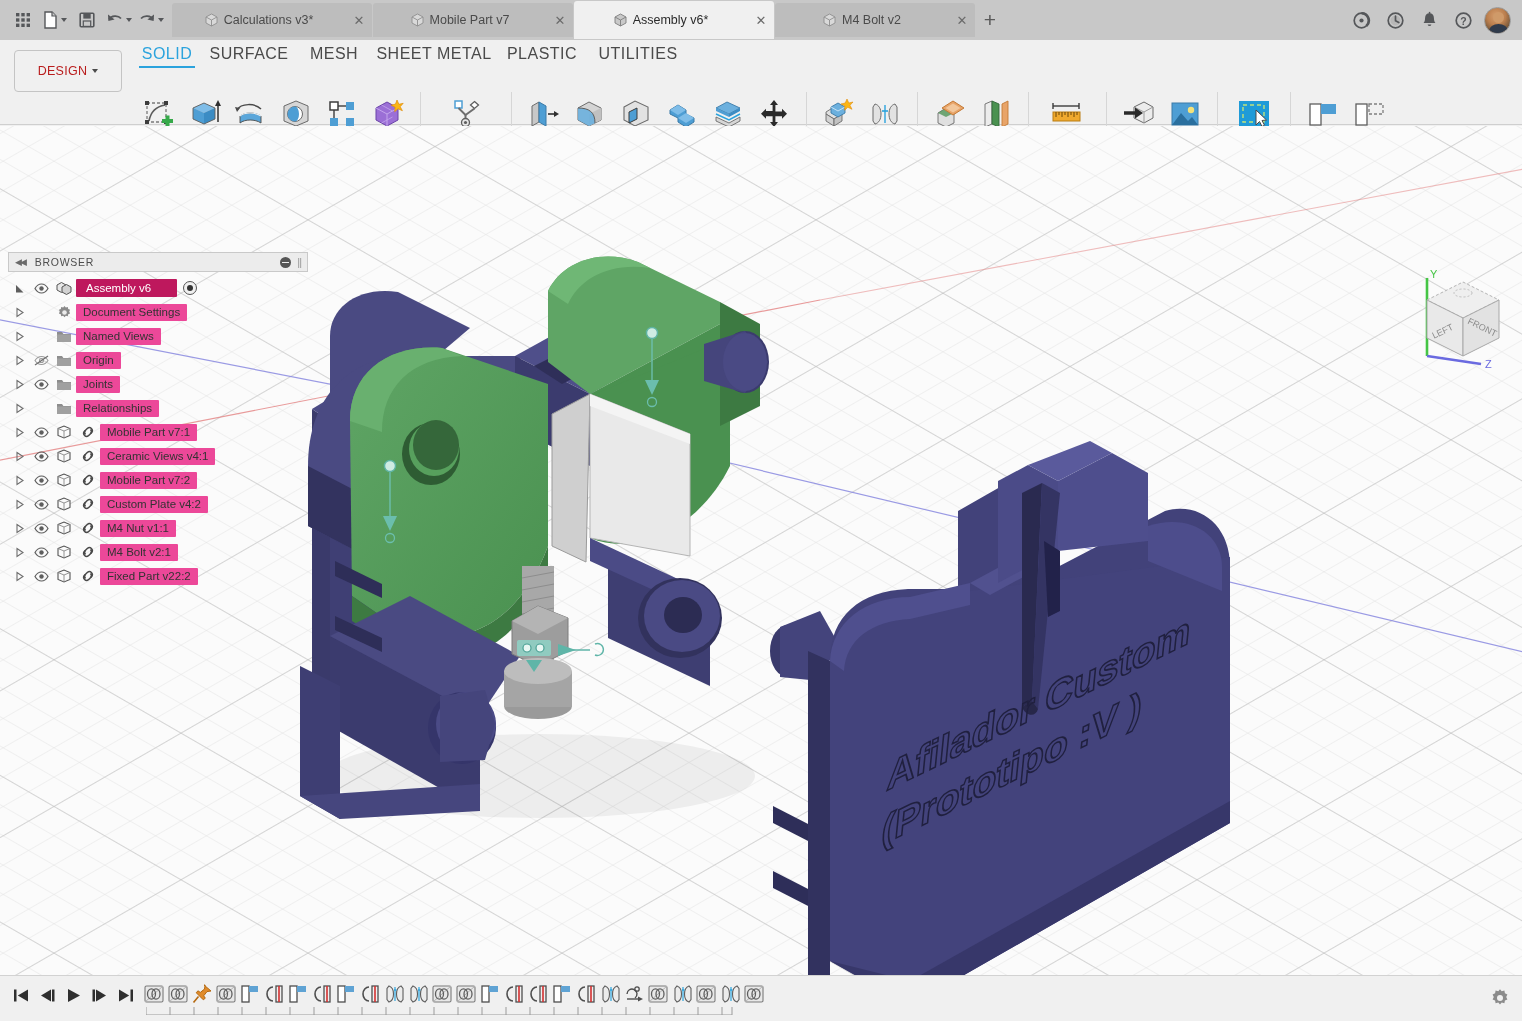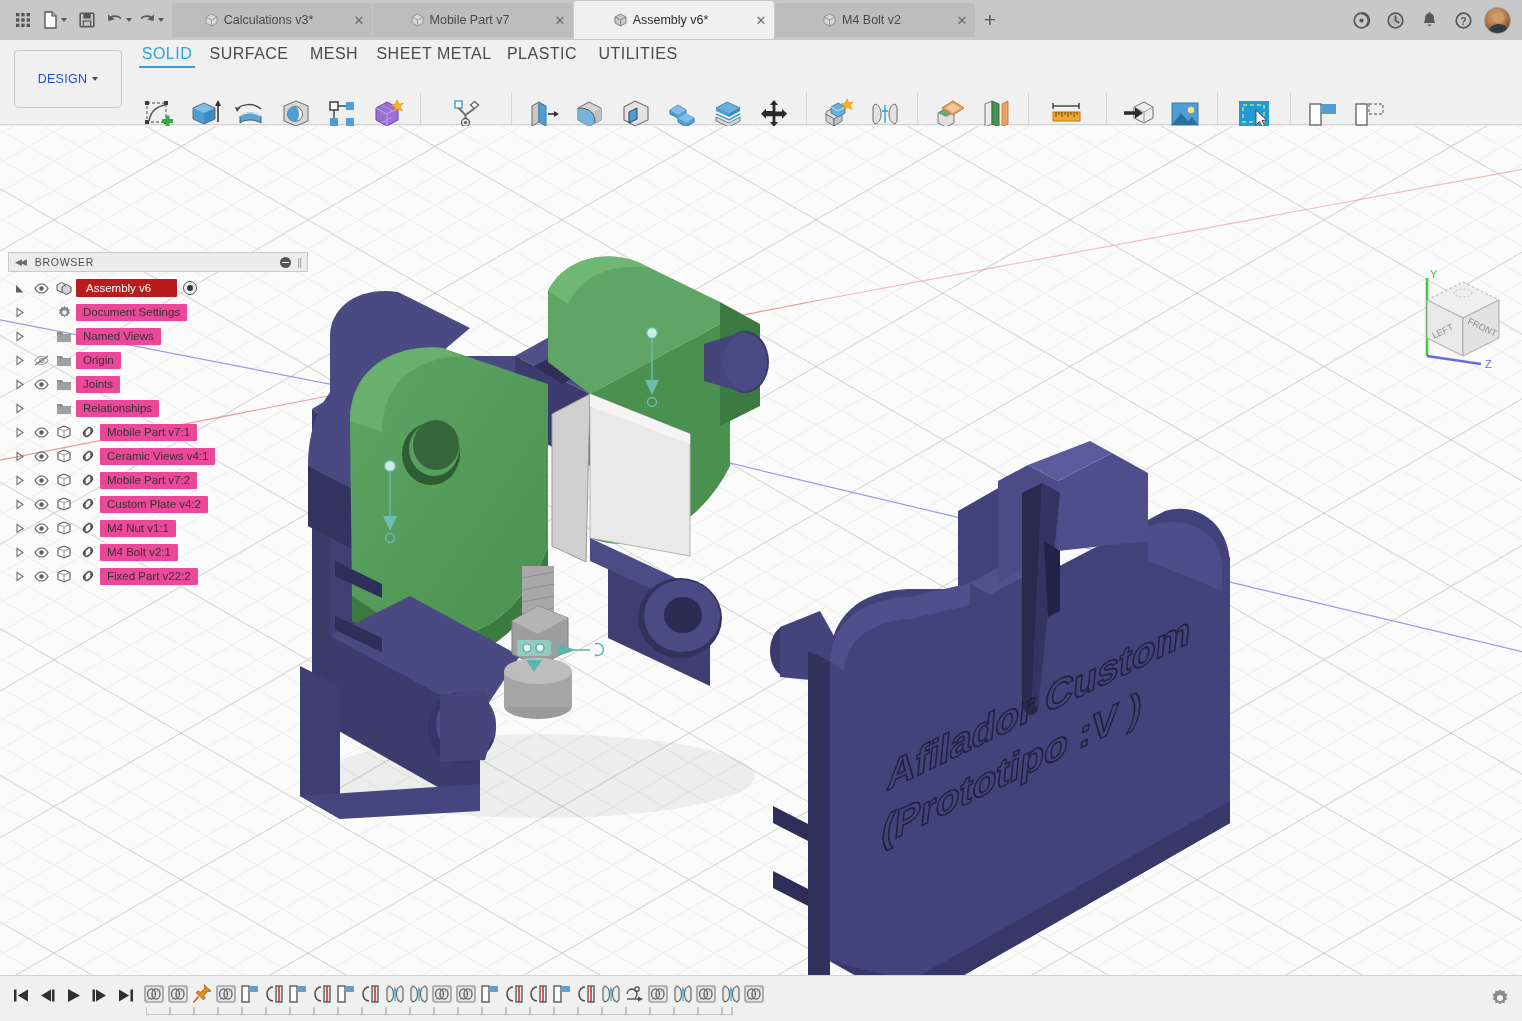--- a/index.html
+++ b/index.html
@@ -45,24 +45,24 @@
   }
   .avatar:after{content:"";position:absolute;left:4px;top:16px;width:19px;height:14px;border-radius:50% 50% 0 0;background:#2f3a4b;}
   .avatar:before{content:"";position:absolute;left:8px;top:4px;width:11px;height:11px;border-radius:50%;background:#cf9a69;z-index:2;}
 
   
   #ribbon {
     position:absolute; left:0; top:40px; width:1522px; height:85px;
     background:#f0f0f0; border-bottom:1px solid #cfcfcf;
   }
   #designbtn {
-    position:absolute; left:14px; top:10px; width:108px; height:58px;
+    position:absolute; left:14px; top:10px; width:108px; height:42px;
     border:1px solid #c4c4c4; border-radius:4px; background:#f0f0f0;
     display:flex; align-items:center; justify-content:center; gap:5px;
-    font-size:12.5px; color:#1d4ed8; letter-spacing:.3px;
+    font-size:12.5px; color:#b91c1c; letter-spacing:.3px;
   }
   #ribtabs { position:absolute; left:130px; top:2px; display:flex; gap:0; }
   .rtab { font-size:16px; color:#4a4a4a; letter-spacing:.5px; text-align:center; padding:3px 0 5px 0; position:relative;}
   .rtab.sel { color:#2ba3dd; }
   .rtab.sel:after{content:"";position:absolute;left:12%;right:12%;bottom:0;height:2.5px;background:#2ba3dd;}
   .groups { position:absolute; left:130px; top:52px; display:flex; align-items:flex-start; height:62px;}
   .grp { display:flex; flex-direction:column; align-items:center; position:relative; padding:0 6px;}
   .grpicons { display:flex; align-items:center; gap:2px; height:44px;}
   .gi { width:44px;height:44px;display:flex;align-items:center;justify-content:center;}
   .gi svg{display:block;}
@@ -89,21 +89,21 @@
   .minusbtn:after{content:"";position:absolute;left:2px;top:5px;width:7px;height:1.5px;background:#ececec;}
   .grip{margin-left:6px;color:#9a9a9a;font-size:11px;letter-spacing:-1px;}
 
   #tree { margin-top:4px; font-size:11.5px; }
   .trow { display:flex; align-items:center; height:24px; }
   .twist { width:22px; text-align:center; color:#6d6d6d; font-size:9px; }
   .twist svg{display:block;margin:0 auto;}
   .eye { width:22px; display:flex; align-items:center; justify-content:center;}
   .ic { width:24px; display:flex; align-items:center; justify-content:center;}
   .tlabel2 { background:#ec4899; padding:2px 7px 3px 7px; color:#333; border-radius:1px; white-space:nowrap;}
-  .trow.root .tlabel2 { background:#b91c1c; color:#fff; padding:3px 26px 3px 10px; font-weight:normal;text-align:right;}
+  .trow.root .tlabel2 { background:#be185d; color:#fff; padding:3px 26px 3px 10px; font-weight:normal;text-align:right;}
   .radio { width:14px;height:14px;border-radius:50%;border:1.5px solid #555; margin-left:6px; position:relative; background:#f0f0f0;}
   .radio:after{content:"";position:absolute;left:3px;top:3px;width:6px;height:6px;border-radius:50%;background:#333;}
 
   
   #timeline {
     position:absolute; left:0; top:975px; width:1522px; height:46px;
     background:#f0f0f0; border-top:1px solid #d2d2d2;
   }
   #playback { position:absolute; left:10px; top:6px; display:flex; align-items:center; gap:4px;}
   .pbtn{width:22px;height:26px;display:flex;align-items:center;justify-content:center;}

